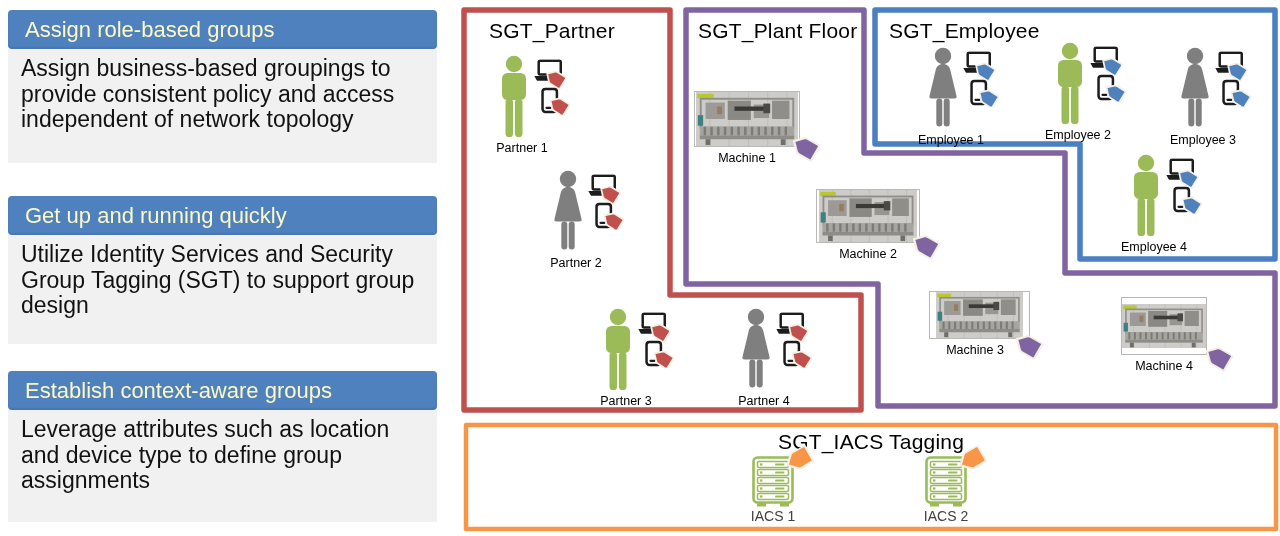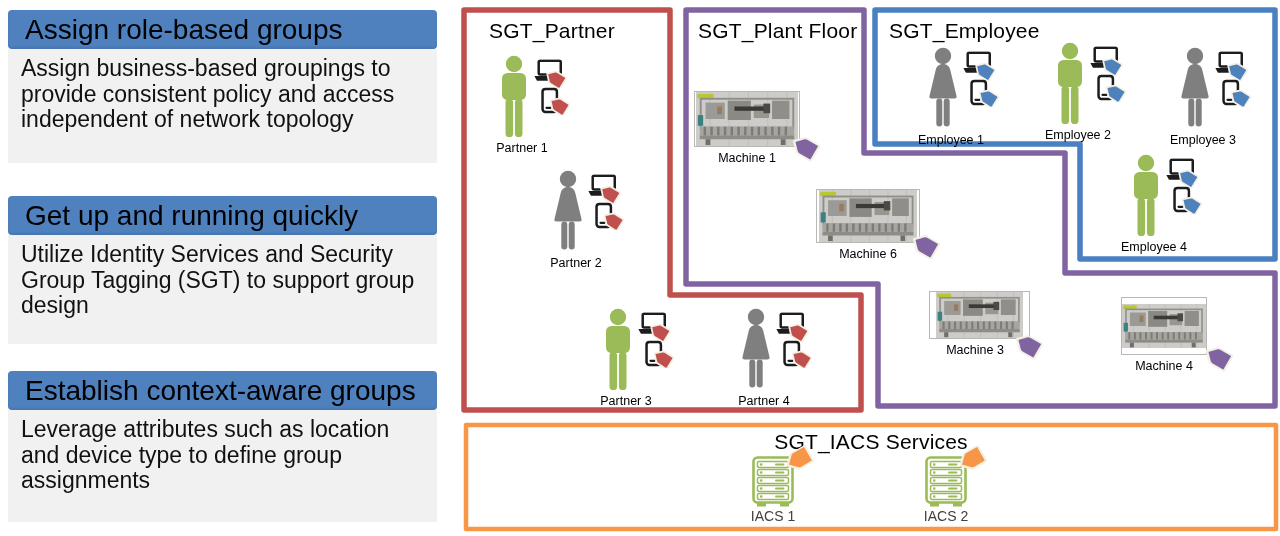--- a/index.html
+++ b/index.html
@@ -3,22 +3,22 @@
 <meta charset="utf-8">
 <style>
   html,body{margin:0;padding:0;background:#fff;}
   .stage{
     position:relative;width:1280px;height:536px;background:#fff;overflow:hidden;
     font-family:"Liberation Sans","DejaVu Sans",sans-serif;color:#1a1a1a;
   }
   
   .panel{position:absolute;left:8px;width:429px;}
   .panel-header{
-    height:39px;line-height:39px;background:#4E81BE;color:#000000;
-    font-size:28px;padding-left:17px;border-radius:4px;
+    height:39px;line-height:39px;background:#4E81BE;color:#fef9c3;
+    font-size:22px;padding-left:17px;border-radius:4px;
     box-shadow:inset 0 -2px 2px rgba(0,0,0,.08);
   }
   .panel-body{
     background:#F1F1F1;color:#111;font-size:23px;line-height:25.5px;
     padding:7px 12px 0 13px;width:404px;
   }
   
   .outlines{position:absolute;left:0;top:0;}
   .gtitle{position:absolute;font-size:21px;letter-spacing:.2px;color:#000;white-space:nowrap;}
   .gtitle.center{text-align:center;white-space:normal;}
@@ -127,21 +127,21 @@
   <svg class="outlines" width="1280" height="536" viewBox="0 0 1280 536">
     <path d="M464,10 H670 V295 H861 V410 H464 Z" fill="none" stroke="#C0504D" stroke-width="5.5" stroke-linejoin="round"></path>
     <path d="M686,10 H864 V153 H1065 V273 H1275 V406 H878 V284 H686 Z" fill="none" stroke="#8064A2" stroke-width="5.5" stroke-linejoin="round"></path>
     <path d="M875,10 H1275 V259 H1080 V144 H875 Z" fill="none" stroke="#4A80C2" stroke-width="5.5" stroke-linejoin="round"></path>
     <path d="M466,425 H1276 V529 H466 Z" fill="none" stroke="#F79646" stroke-width="4.5" stroke-linejoin="round"></path>
   </svg>
 
   <div class="gtitle" style="left:698px;top:19px">SGT_Plant Floor</div>
   <div class="gtitle" style="left:489px;top:19px">SGT_Partner</div>
   <div class="gtitle" style="left:889px;top:19px">SGT_Employee</div>
-  <div class="gtitle center" style="left:466px;top:430px;width:810px">SGT_IACS Services</div>
+  <div class="gtitle center" style="left:466px;top:430px;width:810px">SGT_IACS Tagging</div>
 
   <div class="person" style="left:494px;top:55px">
     <svg class="figure" style="color:#9BBB59">
         <use href="#sym-male"></use>
       </svg>
     <svg class="devices" style="--tag:#C0504D" viewBox="0 0 48 58">
         <use href="#sym-devices"></use>
       </svg>
     <div class="plabel">Partner 1</div>
   </div>
@@ -219,21 +219,21 @@
       </svg>
     <div class="mlabel" style="top:60px">Machine 1</div>
   </div>
   <div class="machine" style="left:816px;top:189px;width:104px">
     <svg class="photo" width="102" height="52" viewBox="0 0 106 56">
         <use href="#sym-machine"></use>
       </svg>
     <svg class="tag-lg" style="--tag:#8064A2;right:-18px;bottom:-12px" viewBox="0 0 21 15">
         <use href="#tg"></use>
       </svg>
-    <div class="mlabel" style="top:58px">Machine 6</div>
+    <div class="mlabel" style="top:58px">Machine 2</div>
   </div>
   <div class="machine" style="left:929px;top:291px;width:92px">
     <svg class="photo" width="99" height="46" viewBox="0 0 106 56">
         <use href="#sym-machine"></use>
       </svg>
     <svg class="tag-lg" style="--tag:#8064A2;right:-20px;bottom:-16px" viewBox="0 0 21 15">
         <use href="#tg"></use>
       </svg>
     <div class="mlabel" style="top:52px">Machine 3</div>
   </div>

